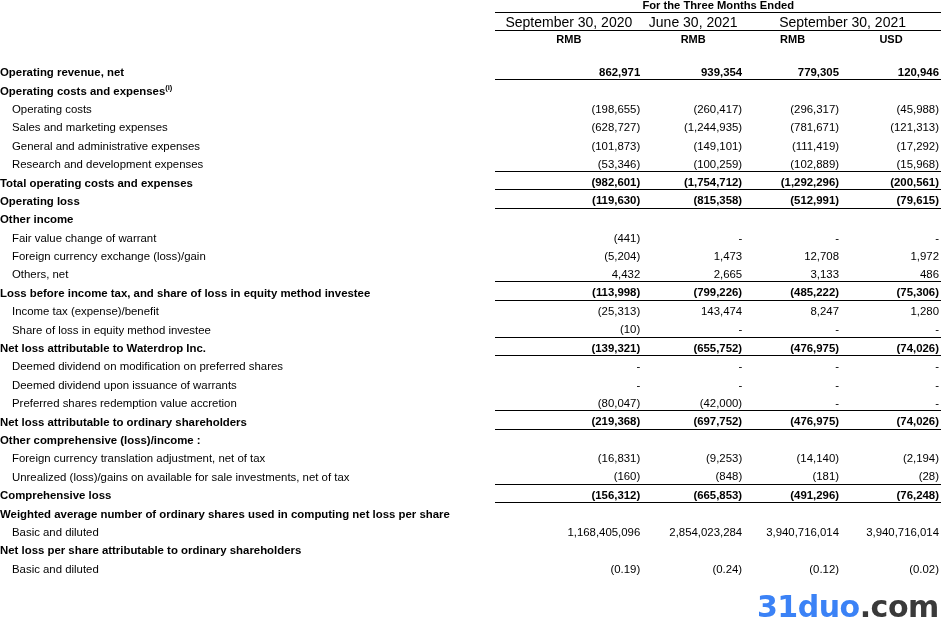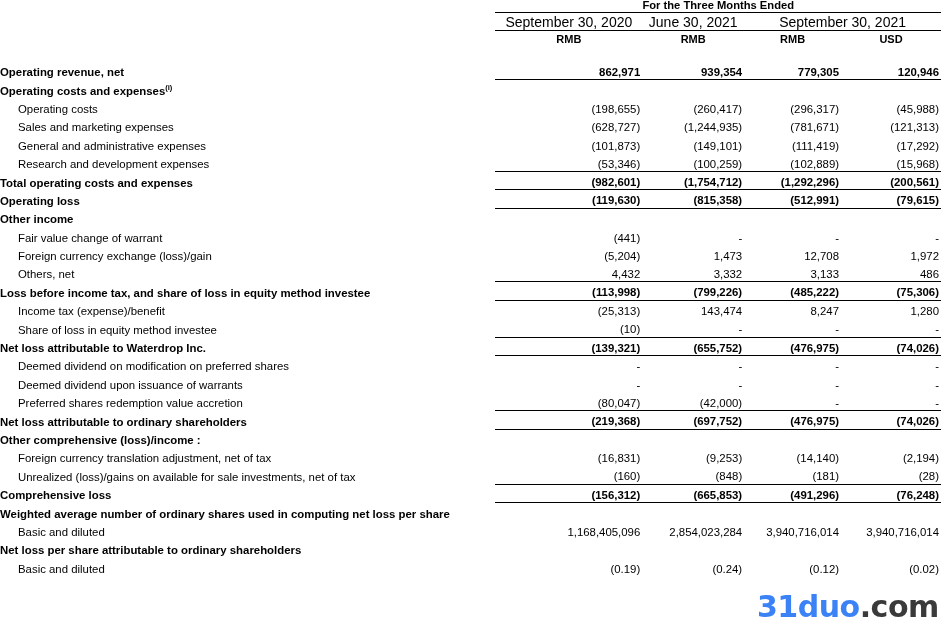--- a/index.html
+++ b/index.html
@@ -69,21 +69,21 @@
   
   tr.r { height: 18.4px; }
 
   td.lbl {
     text-align: left;
     white-space: nowrap;
     font-size: 11.4px;
     padding-bottom: 1px;
   }
   td.lbl.bold { font-weight: bold; }
-  td.lbl.ind  { padding-left: 18px; }
+  td.lbl.ind  { padding-left: 12px; }
 
   td.num {
     text-align: right;
     white-space: nowrap;
     font-size: 11.4px;
     padding-right: 2px;
     padding-bottom: 1px;
   }
   td.num.bold { font-weight: bold; }
   td.num.bot-rule    { border-bottom: 1.1px solid #000; }
@@ -241,21 +241,21 @@
           <td></td>
           <td class="num">(5,204)</td>
           <td class="num">1,473</td>
           <td class="num">12,708</td>
           <td class="num">1,972</td>
         </tr>
         <tr class="r">
           <td class="lbl ind">Others, net</td>
           <td></td>
           <td class="num bot-rule">4,432</td>
-          <td class="num bot-rule">3,332</td>
+          <td class="num bot-rule">2,665</td>
           <td class="num bot-rule">3,133</td>
           <td class="num bot-rule">486</td>
         </tr>
         <tr class="r">
           <td class="lbl bold">Loss before income tax, and share of loss in equity method investee</td>
           <td></td>
           <td class="num bold bot-rule">(113,998)</td>
           <td class="num bold bot-rule">(799,226)</td>
           <td class="num bold bot-rule">(485,222)</td>
           <td class="num bold bot-rule">(75,306)</td>

